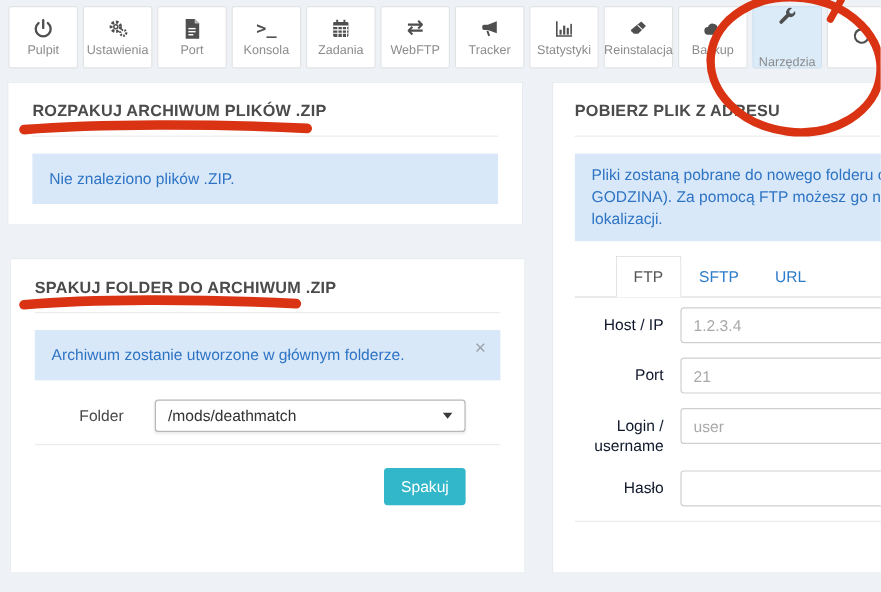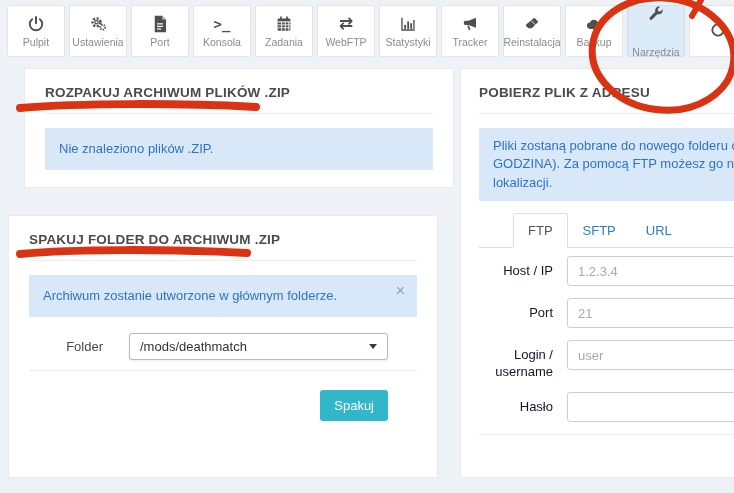--- a/index.html
+++ b/index.html
@@ -20,21 +20,21 @@
   .tb-btn.active{background:#dcebf8;border-color:#cfe0f0;gap:24px;}
   .tb-ico{height:19px;display:flex;align-items:center;justify-content:center;color:#4f4f4f;}
   .tb-ico .txtico{font-size:14px;font-weight:bold;color:#4f4f4f;font-family:"DejaVu Sans Mono",monospace;line-height:1;}
   .tb-ico .arrico{font-size:17px;font-weight:bold;color:#4f4f4f;line-height:1;font-family:"DejaVu Sans",sans-serif;}
   .tb-label{font-size:10.5px;color:#8c8c8c;white-space:nowrap;}
   
   .panel{
     position:absolute;background:#fff;border:1px solid #e7eaee;box-sizing:border-box;
     padding:16px 20px;
   }
-  #panel-unzip{left:24px;top:68px;width:430px;height:120px;}
+  #panel-unzip{left:6px;top:68px;width:430px;height:120px;}
   #panel-zip{left:8px;top:215px;width:430px;height:263px;}
   #panel-download{left:460px;top:68px;width:430px;height:410px;padding:16px 18px;}
   .panel-title{font-size:13.5px;font-weight:bold;color:#4b4b4b;letter-spacing:.2px;line-height:15px;}
   .panel-divider{border:none;border-top:1px solid #ececec;margin:13px 0 0 0;}
   .alert{
     background:#d9e8f8;color:#2e74c4;font-size:13px;line-height:1.42;
     padding:12px 14px;margin-top:14px;position:relative;
   }
   .alert.multi{white-space:pre-line;padding:9px 14px;}
   .alert-close{
@@ -144,38 +144,38 @@
   <div class="tb-btn">
     <span class="tb-ico">
       <span class="arrico">⇄</span>
     </span>
     <span class="tb-label">WebFTP</span>
   </div>
 
   <div class="tb-btn">
     <span class="tb-ico">
       <svg width="18" height="18" viewBox="0 0 24 24">
+          <path d="M20 3.5v13.5l-10-3.6H6a2.2 2.2 0 0 1-2.2-2.2V9.7A2.2 2.2 0 0 1 6 7.5h4z" fill="#4f4f4f"></path>
+          <path d="M9.5 14.2l2 5.6" stroke="#4f4f4f" stroke-width="2.2"></path>
+        </svg>
+    </span>
+    <span class="tb-label">Tracker</span>
+  </div>
+
+  <div class="tb-btn">
+    <span class="tb-ico">
+      <svg width="18" height="18" viewBox="0 0 24 24">
           <path d="M4 3.5V20h17" stroke="#4f4f4f" stroke-width="1.8" fill="none"></path>
           <rect x="7" y="13" width="2.4" height="5.5" fill="#4f4f4f"></rect>
           <rect x="11" y="8.5" width="2.4" height="10" fill="#4f4f4f"></rect>
           <rect x="15" y="11" width="2.4" height="7.5" fill="#4f4f4f"></rect>
           <rect x="19" y="6.5" width="1.8" height="12" fill="#4f4f4f"></rect>
         </svg>
     </span>
     <span class="tb-label">Statystyki</span>
-  </div>
-
-  <div class="tb-btn">
-    <span class="tb-ico">
-      <svg width="18" height="18" viewBox="0 0 24 24">
-          <path d="M20 3.5v13.5l-10-3.6H6a2.2 2.2 0 0 1-2.2-2.2V9.7A2.2 2.2 0 0 1 6 7.5h4z" fill="#4f4f4f"></path>
-          <path d="M9.5 14.2l2 5.6" stroke="#4f4f4f" stroke-width="2.2"></path>
-        </svg>
-    </span>
-    <span class="tb-label">Tracker</span>
   </div>
 
   <div class="tb-btn">
     <span class="tb-ico">
       <svg width="18" height="18" viewBox="0 0 24 24">
           <path d="M15.2 3.8l5.2 5.2-8.6 8.6H7l-2.8-2.8a1.5 1.5 0 0 1 0-2.1z" fill="#4f4f4f"></path>
           <path d="M11.2 7.8l5.2 5.2" stroke="#fff" stroke-width="1.2"></path>
         </svg>
     </span>
     <span class="tb-label">Reinstalacja</span>

